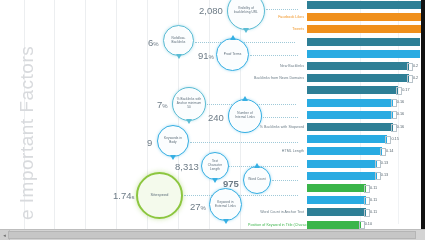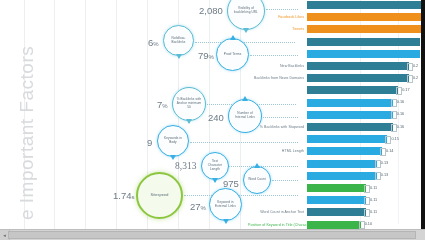--- a/index.html
+++ b/index.html
@@ -109,21 +109,21 @@
   <div class="bvalue" style="left:148px;top:37px;">
     <span>6</span><span class="unit">%</span>
   </div>
   <div class="leader" style="left:195px;top:42px;width:100px;"></div>
 
   <div class="bubble blue" style="left:216px;top:38px;width:33px;height:33px;">
     <span class="blab">Proof Terms</span>
     <span class="tailup"></span>
   </div>
   <div class="bvalue" style="left:198px;top:50px;">
-    <span>79</span><span class="unit">%</span>
+    <span>91</span><span class="unit">%</span>
   </div>
   <div class="leader" style="left:250px;top:55px;width:48px;"></div>
 
   <div class="bubble teal" style="left:172px;top:87px;width:34px;height:34px;">
     <span class="blab">% Backlinks with Anchor minimum 50</span>
     <span class="tail"></span>
   </div>
   <div class="bvalue" style="left:157px;top:99px;">
     <span>7</span><span class="unit">%</span>
   </div>
@@ -144,30 +144,30 @@
   </div>
   <div class="bvalue" style="left:147px;top:137px;">
     <span>9</span><span class="unit"></span>
   </div>
   <div class="leader" style="left:190px;top:142px;width:108px;"></div>
 
   <div class="bubble blue" style="left:201px;top:152px;width:28px;height:28px;">
     <span class="blab">Text Character Length</span>
     <span class="tail"></span>
   </div>
-  <div class="bvalue" style="left:175px;top:161px;font-family:Liberation Serif, serif;">
+  <div class="bvalue" style="left:175px;top:161px;">
     <span>8,313</span><span class="unit"></span>
   </div>
   <div class="leader" style="left:229px;top:166px;width:69px;"></div>
 
   <div class="bubble blue" style="left:243px;top:166px;width:28px;height:28px;">
     <span class="blab">Word Count</span>
     <span class="tailup"></span>
   </div>
-  <div class="bvalue" style="left:223px;top:178px;">
+  <div class="bvalue" style="left:223px;top:178px;font-weight:bold;">
     <span>975</span><span class="unit"></span>
   </div>
   <div class="leader" style="left:272px;top:180px;width:26px;"></div>
 
   <div class="bubble green" style="left:136px;top:172px;width:47px;height:47px;">
     <span class="blab" style="font-size:3.8px;">Sitespeed</span>
   </div>
   <div class="bvalue" style="left:113px;top:190px;">
     <span>1.74</span><span class="unit">s</span>
   </div>

